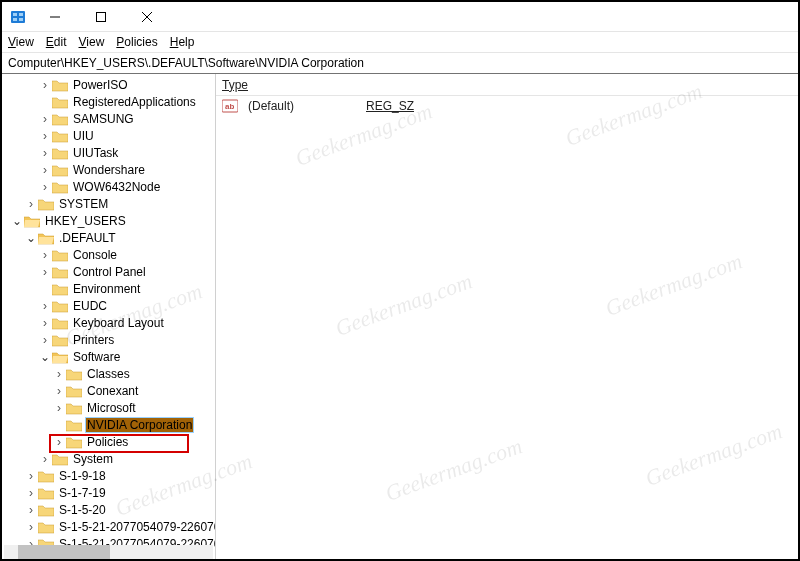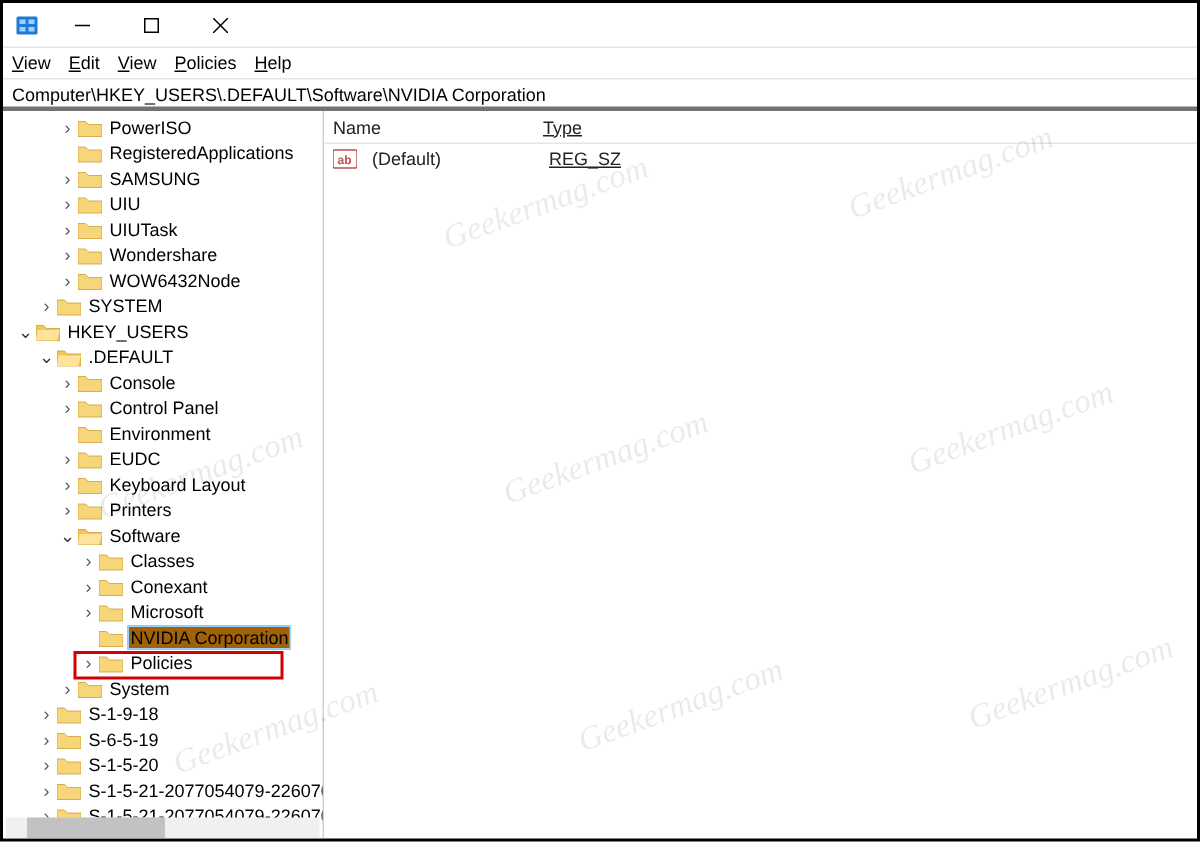--- a/index.html
+++ b/index.html
@@ -4,21 +4,21 @@
 <style>
   * { box-sizing: border-box; margin: 0; padding: 0; }
   body { font-family: "Segoe UI", Tahoma, sans-serif; font-size: 12px; background: #fff; width: 800px; height: 561px; overflow: hidden; position: relative; border: 2px solid #000; }
   .titlebar { display:flex; align-items:center; height:30px; padding:0 0 0 8px; background:#fff; border-bottom:1px solid #e5e5e5;}
   .title-icon { width:16px; height:16px; margin-right:6px; display:flex; align-items:center; justify-content:center;}
   .title-text { flex:1; font-size:12px; }
   .win-btn { width:46px; height:30px; display:flex; align-items:center; justify-content:center; }
   .menubar { display:flex; align-items:center; height:20px; padding:0 6px; gap:12px; font-size:12px; }
   .menubar span { text-decoration: underline; text-decoration-color: transparent; }
   .menubar span::first-letter { text-decoration: underline; }
-  .addr { height:22px; border-top:1px solid #e5e5e5; border-bottom:3px solid #737373; padding:3px 6px; font-size:12px; }
+  .addr { height:22px; border-top:1px solid #e5e5e5; border-bottom:1px solid #737373; padding:3px 6px; font-size:12px; }
   .main { display:flex; height: calc(561px - 30px - 20px - 22px - 4px); }
   .tree { width:214px; border-right:1px solid #d0d0d0; overflow:hidden; position:relative; padding-top:2px;}
   .tree-inner { padding-left:2px; }
   .row { display:flex; align-items:center; height:17px; white-space:nowrap;}
   .exp { width:14px; height:14px; display:flex; align-items:center; justify-content:center; color:#555; flex:none; }
   .spacer { display:inline-block; height:1px; flex:none;}
   .folder-icon { width:16px; height:14px; flex:none; margin-right:3px;}
   .label { padding:0 2px; }
   .label.sel { background:#a16207; border:1px solid #99d1ff; padding:0 1px;}
   .hl-red { border:2px solid #d40000; position:absolute;}
@@ -283,21 +283,21 @@
             <path d="M0 3h5l2 2h9v8H0z" fill="#f7d679" stroke="#c99a2e" stroke-width="0.5"></path>
           </svg>
           <span class="label">S-1-9-18</span>
         </div>
       <div class="row">
           <span class="spacer" style="width:20px"></span>
           <span class="exp">›</span>
           <svg class="folder-icon folder-closed">
             <path d="M0 3h5l2 2h9v8H0z" fill="#f7d679" stroke="#c99a2e" stroke-width="0.5"></path>
           </svg>
-          <span class="label">S-6-5-19</span>
+          <span class="label">S-1-7-19</span>
         </div>
       <div class="row">
           <span class="spacer" style="width:20px"></span>
           <span class="exp">›</span>
           <svg class="folder-icon folder-closed">
             <path d="M0 3h5l2 2h9v8H0z" fill="#f7d679" stroke="#c99a2e" stroke-width="0.5"></path>
           </svg>
           <span class="label">S-1-5-20</span>
         </div>
       <div class="row">
@@ -320,21 +320,20 @@
 
     <div class="scroll-h">
       <div class="scroll-thumb" style="left:14px; width:92px;"></div>
     </div>
 
     <div class="hl-red" style="left:47px; top:360px; width:140px; height:19px;"></div>
   </div>
 
   <div class="list">
     <div class="list-head">
-      <div class="col name">Name</div>
       <div class="col type">Type</div>
     </div>
     <div class="list-row">
       <svg class="val-icon">
           <rect x="0" y="2" width="16" height="12" rx="1" fill="#fff" stroke="#c0504d"></rect>
           <text x="3" y="11" font-size="8" fill="#c0504d" font-weight="bold">ab</text>
         </svg>
       <div class="col name" style="width:118px">(Default)</div>
       <div class="col type">REG_SZ</div>
     </div>

